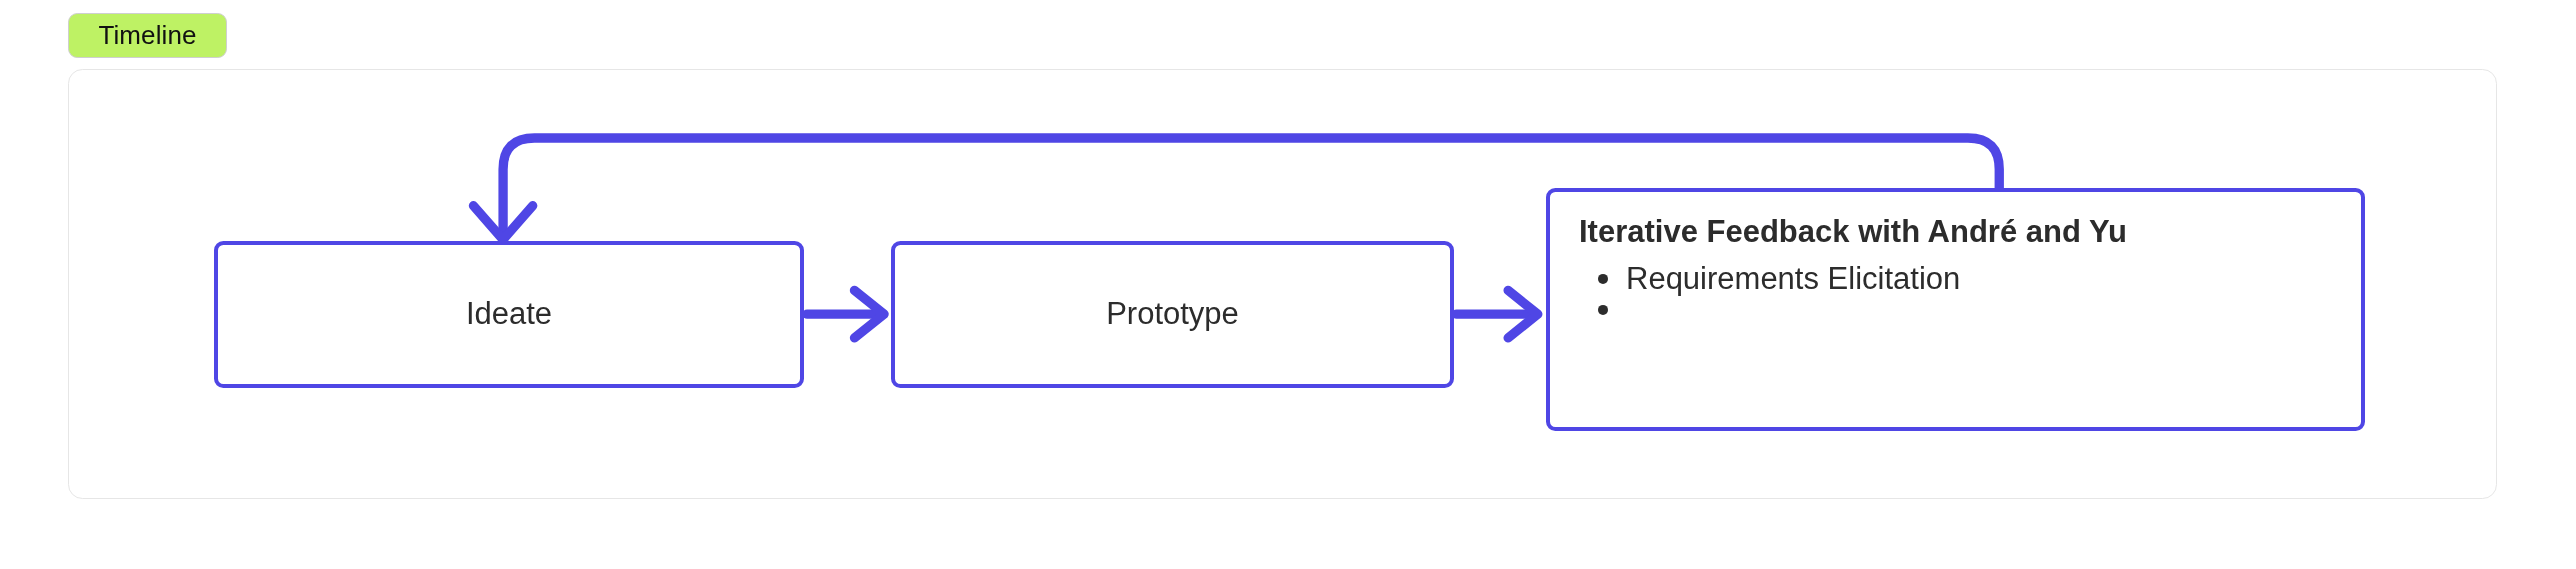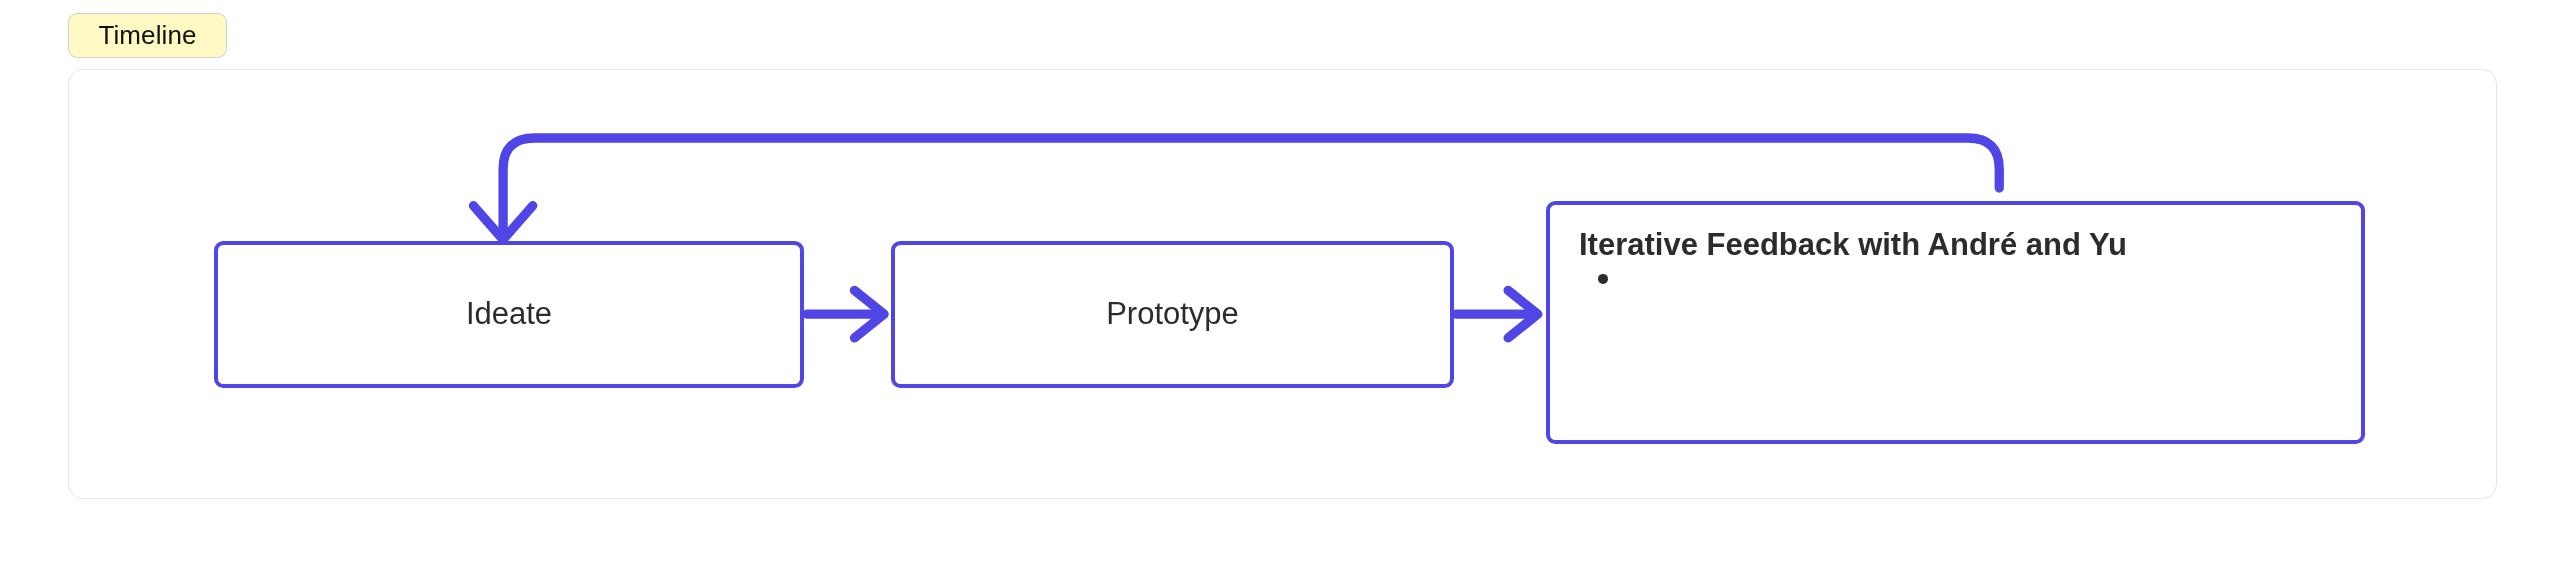--- a/index.html
+++ b/index.html
@@ -19,21 +19,21 @@
     background: #ffffff;
   }
 
   
   #timeline-badge {
     position: absolute;
     left: 68px;
     top: 12.7px;
     width: 159px;
     height: 45px;
-    background: #fef9c3;
+    background: #bef264;
     border: 0.8px solid #cfcfcf;
     border-radius: 9.3px;
     display: flex;
     align-items: center;
     justify-content: center;
     color: #111111;
     font-size: 26px;
     line-height: 1;
     letter-spacing: 0.1px;
   }
@@ -79,21 +79,21 @@
     font-size: 31px;
     line-height: 1.1;
     white-space: nowrap;
   }
 
   #node-ideate    { left: 214px;  top: 241px; width: 590px; height: 147px; }
   #node-prototype { left: 891px; top: 241px; width: 563px; height: 147px; }
 
   #node-feedback {
     left: 1546px;
-    top: 201px;
+    top: 188px;
     width: 819px;
     height: 243px;
     padding: 22px 29px 0 29px;
   }
 
   #feedback-title {
     color: #2c2c2c;
     font-size: 31px;
     font-weight: bold;
     line-height: 1.15;
@@ -155,18 +155,22 @@
 
   <div id="node-prototype" class="node node-simple">
     <span class="node-label">Prototype</span>
   </div>
 
   <div id="node-feedback" class="node">
     <div id="feedback-title">Iterative Feedback with André and Yu</div>
     <ul id="feedback-list">
       <li class="feedback-item">
         <span class="bullet"></span>
+        <span>Requirements Elicitation</span>
+      </li>
+      <li class="feedback-item">
+        <span class="bullet"></span>
       </li>
     </ul>
   </div>
 
 </div>
 
 
 </body></html>

